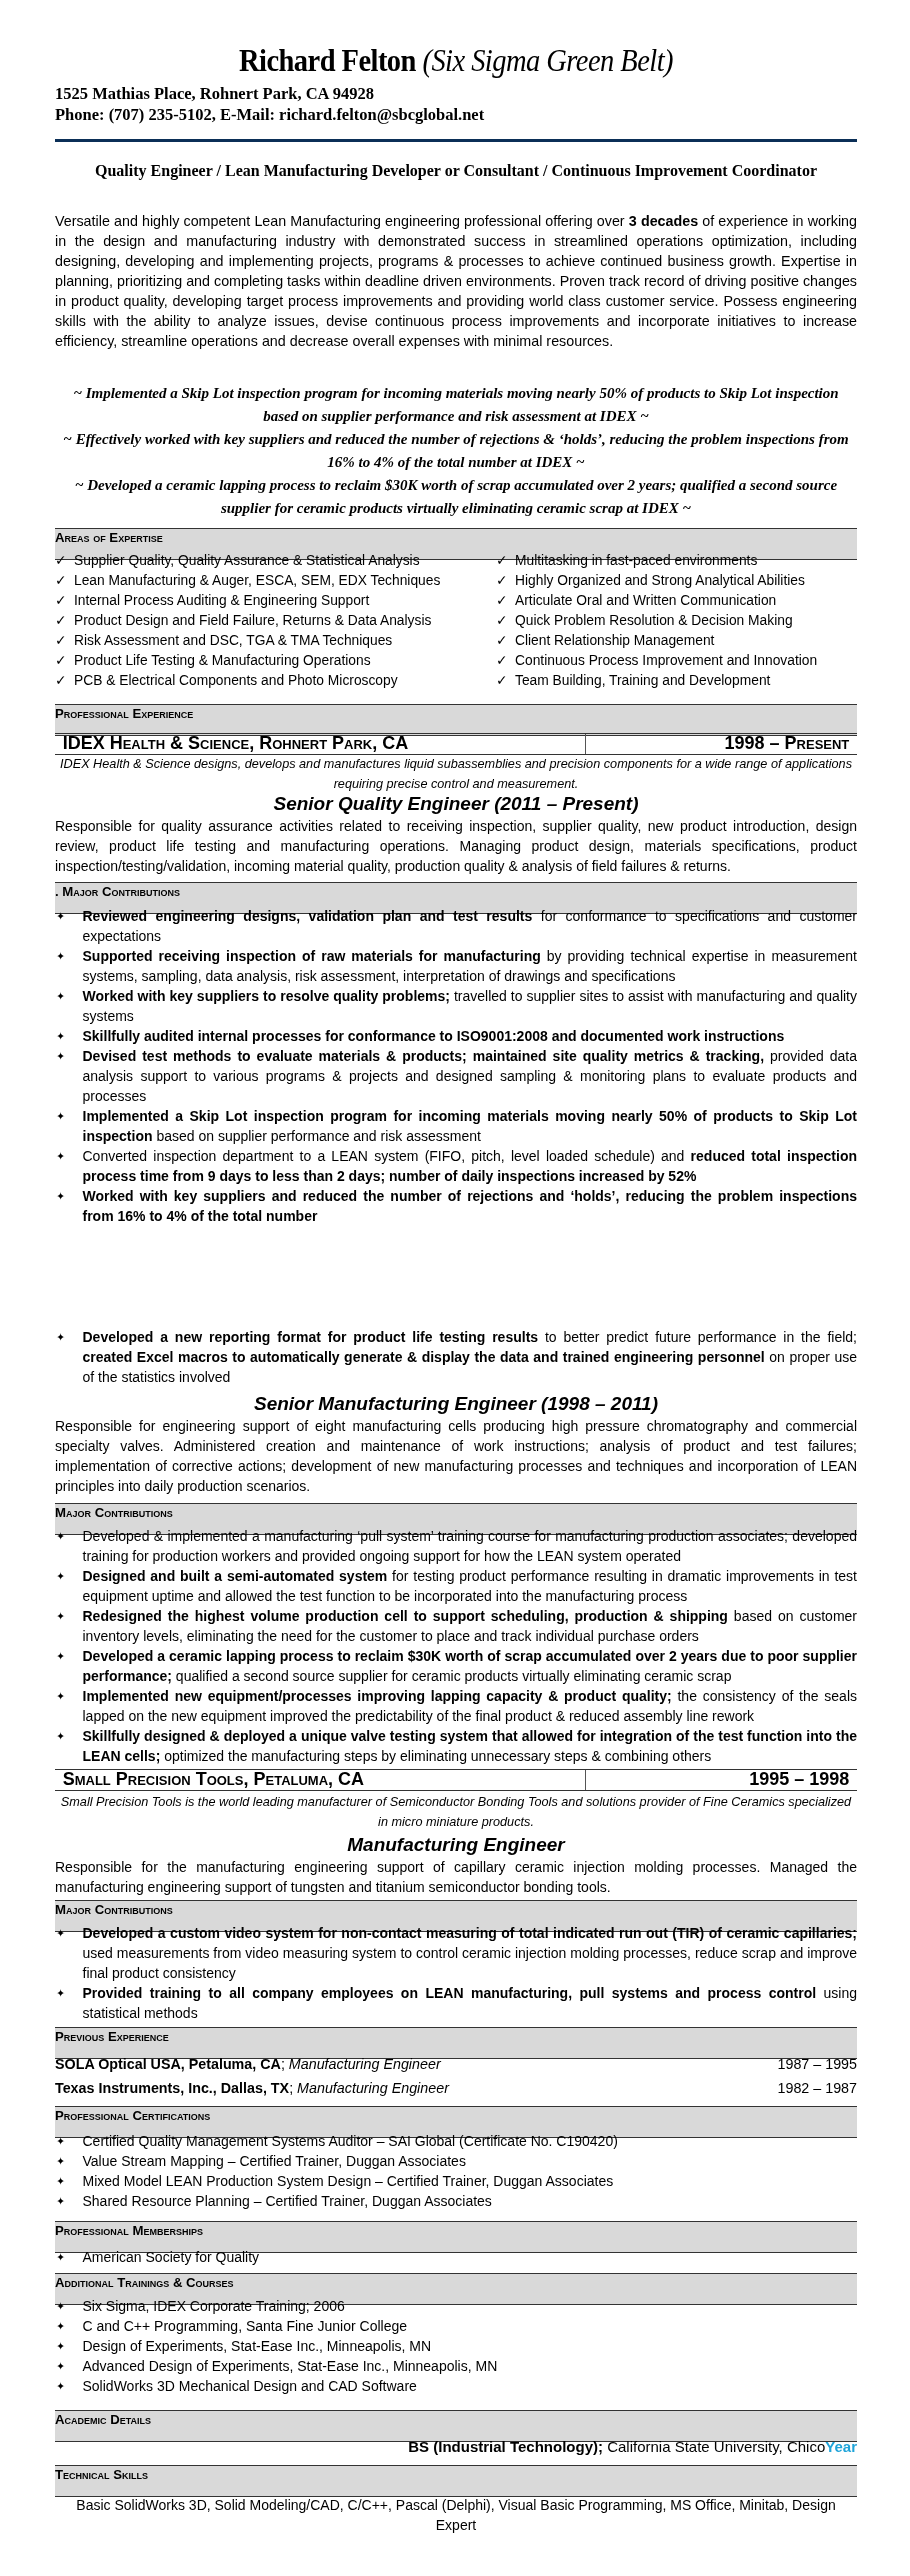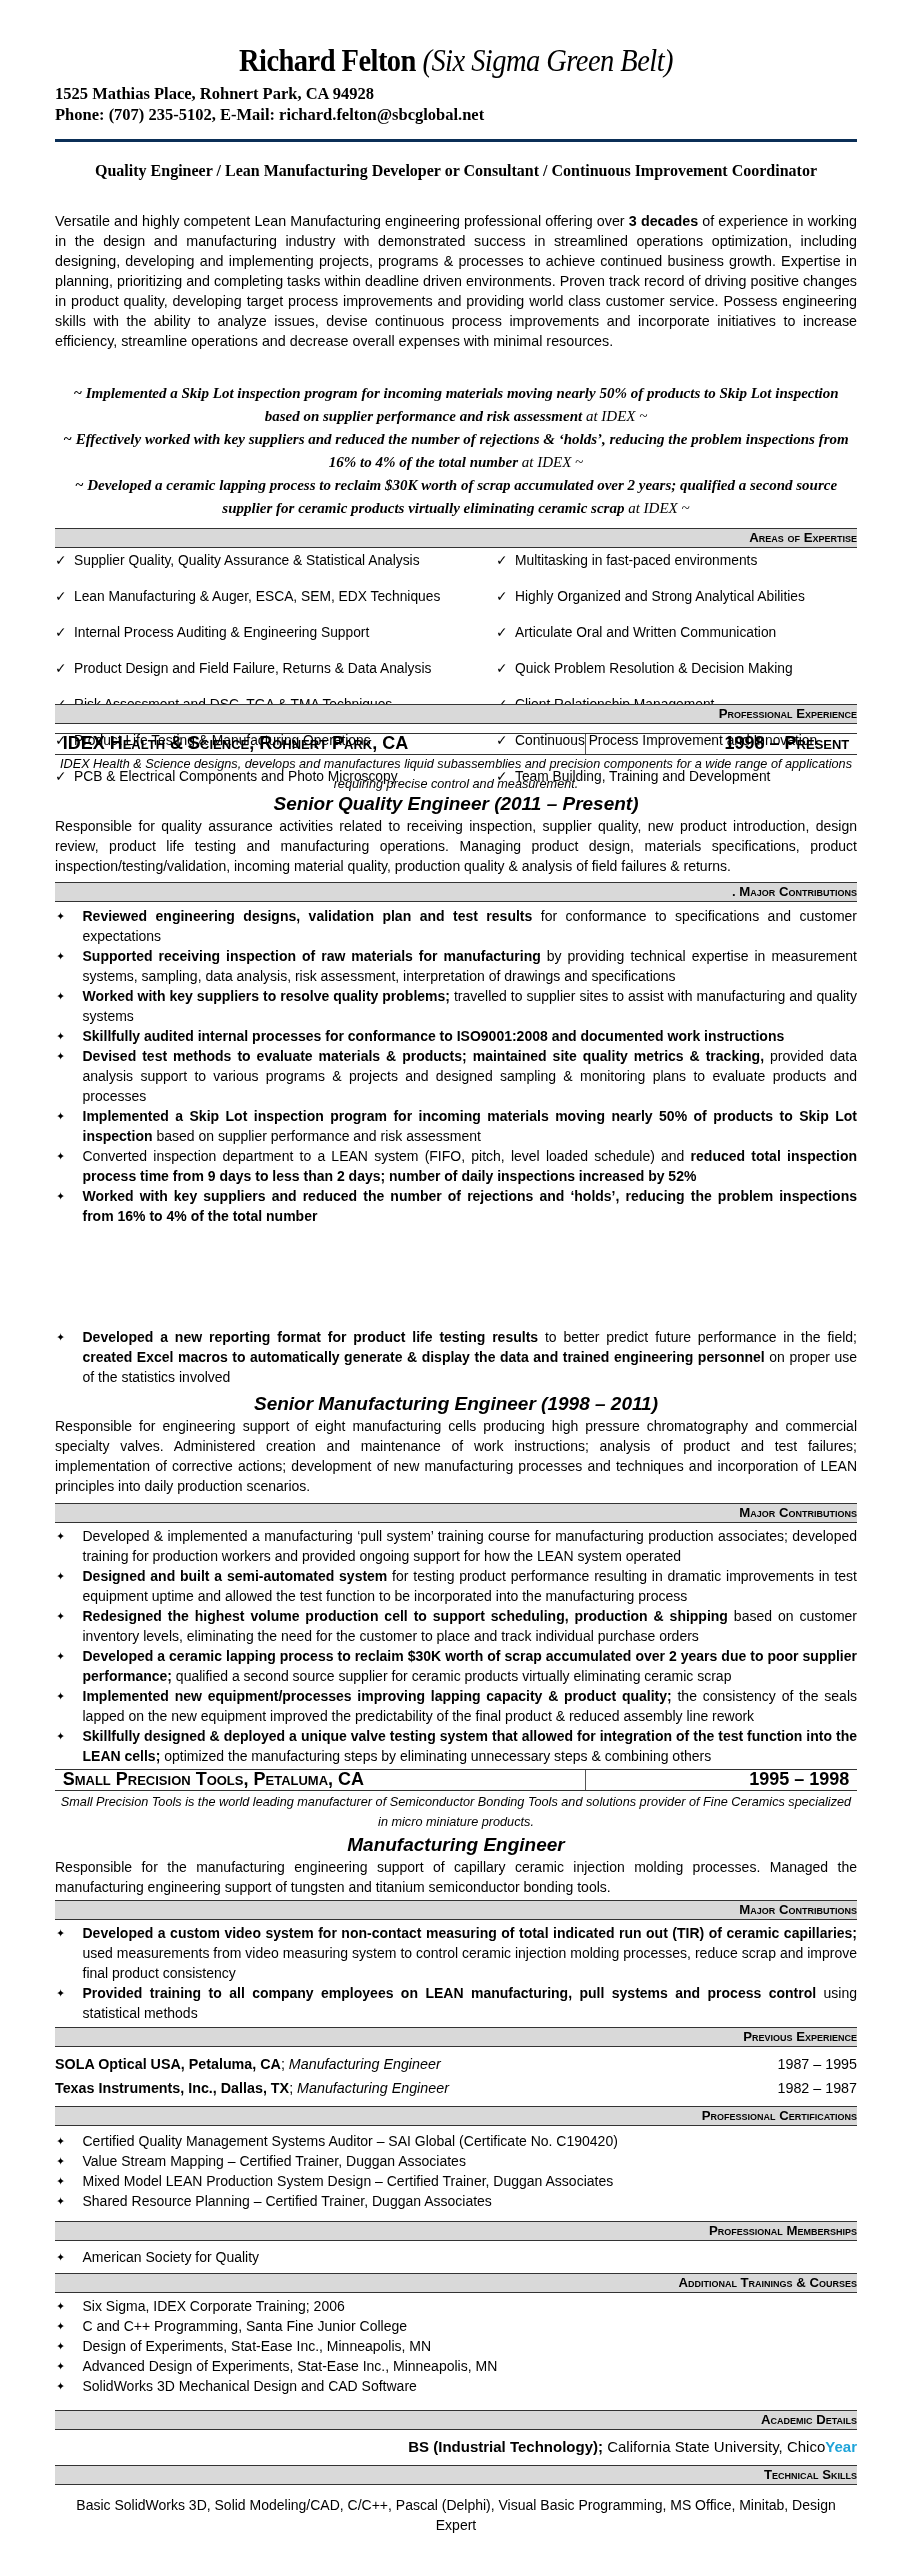--- a/index.html
+++ b/index.html
@@ -5,23 +5,23 @@
   html,body{margin:0;padding:0;background:#fff;}
   body{width:910px;height:2576px;position:relative;color:#000;font-family:"Liberation Sans",sans-serif;}
   .page{position:absolute;left:55px;width:802px;top:0;}
   .hdr-name{position:absolute;left:0;width:100%;top:43px;text-align:center;font-family:"Liberation Serif",serif;font-weight:bold;font-size:31px;letter-spacing:-0.6px;transform:scaleX(0.92);}
   .hdr-name i{font-weight:normal;font-style:italic;}
   .hdr-line{position:absolute;left:0;width:100%;font-family:"Liberation Serif",serif;font-weight:bold;font-size:16.5px;}
   .rule{position:absolute;left:0;width:100%;top:139px;height:2.8px;background:#0b2f57;}
   .objective{position:absolute;left:0;width:100%;top:160px;text-align:center;font-family:"Liberation Serif",serif;font-weight:bold;font-size:16px;line-height:22px;}
   .summary{position:absolute;left:0;width:100%;top:211px;text-align:justify;font-size:14.3px;line-height:20px;}
   .highlights{position:absolute;left:0;width:100%;top:382px;text-align:center;font-family:"Liberation Serif",serif;font-style:italic;font-weight:bold;font-size:15px;line-height:23px;}
-  .highlights .at{font-weight:normal;}
-  .sec{position:absolute;left:0;width:100%;height:20px;background:#d9d9d9;border-top:1.1px solid #333;border-bottom:1.7px solid #333;box-sizing:border-box;text-align:right;font-weight:bold;font-variant:small-caps;font-size:13.2px;line-height:17.6px;}
-  .aoe{position:absolute;left:0;width:100%;top:551px;display:grid;grid-template-columns:441px 361px;row-gap:16px;font-size:13.8px;line-height:20px;}
+  .highlights .at{font-weight:bold;}
+  .sec{position:absolute;left:0;width:100%;height:32px;background:#d9d9d9;border-top:1.1px solid #333;border-bottom:1.7px solid #333;box-sizing:border-box;text-align:left;font-weight:bold;font-variant:small-caps;font-size:13.2px;line-height:17.6px;}
+  .aoe{position:absolute;left:0;width:100%;top:551px;display:grid;grid-template-columns:441px 361px;row-gap:0;font-size:13.8px;line-height:20px;}
   .aoe div{white-space:nowrap;}
   .chk{display:inline-block;width:19px;}
   .emp{position:absolute;left:0;width:100%;height:22px;border-top:1.1px solid #333;border-bottom:1.7px solid #333;box-sizing:border-box;display:flex;font-weight:bold;font-variant:small-caps;font-size:18px;}
   .emp .c1{flex:0 0 522px;border-right:0.6px solid #555;padding-left:7.7px;line-height:19px;}
   .emp .c2{flex:1;text-align:right;padding-right:7.7px;line-height:19px;}
   .cdesc{position:absolute;left:0;width:100%;text-align:center;font-style:italic;font-size:12.7px;line-height:20px;}
   .role{position:absolute;left:0;width:100%;text-align:center;font-style:italic;font-weight:bold;font-size:19px;}
   .para{position:absolute;left:0;width:100%;text-align:justify;font-size:14px;line-height:20px;}
   .bul{position:absolute;left:0;width:100%;font-size:14px;line-height:20px;}
   .bul .li{position:relative;padding-left:27.5px;text-align:justify;}

